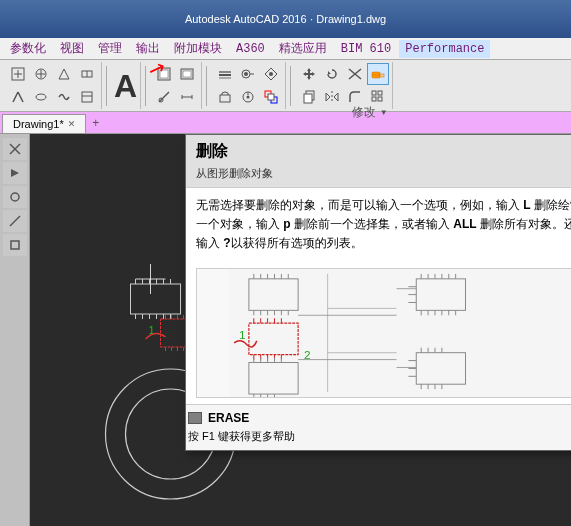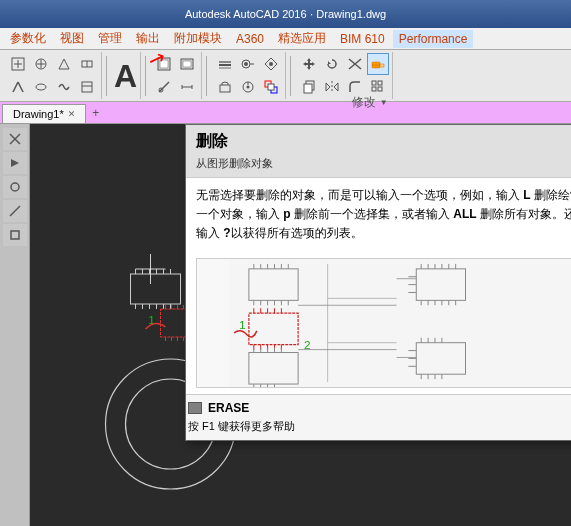--- a/index.html
+++ b/index.html
@@ -7,21 +7,21 @@
       width: 571px;
       height: 526px;
       overflow: hidden;
       font-family: "Microsoft YaHei", "SimHei", Arial, sans-serif;
       background: #c0c0c0;
       position: relative;
     }
 
     
     .title-bar {
-      height: 28px;
+      height: 38px;
       background: linear-gradient(to bottom, #4a6fa5, #2d4f8a);
       display: flex;
       align-items: center;
       justify-content: center;
       color: white;
       font-size: 11px;
       padding: 0 8px;
       position: relative;
     }
     .title-bar-text {
@@ -38,21 +38,22 @@
       align-items: center;
       padding: 0 4px;
       border-bottom: 1px solid #aaa;
       font-size: 12px;
       gap: 2px;
     }
     .menu-item {
       padding: 2px 6px;
       cursor: pointer;
       white-space: nowrap;
-      color: #c2410c;
+      color: #701a75;
+      font-family: Liberation Mono, monospace;
     }
     .menu-item.active { background: #cce4ff; }
 
     
     .toolbar-area {
       height: 52px;
       background: #e8e8e8;
       border-bottom: 1px solid #aaa;
       display: flex;
       align-items: center;

